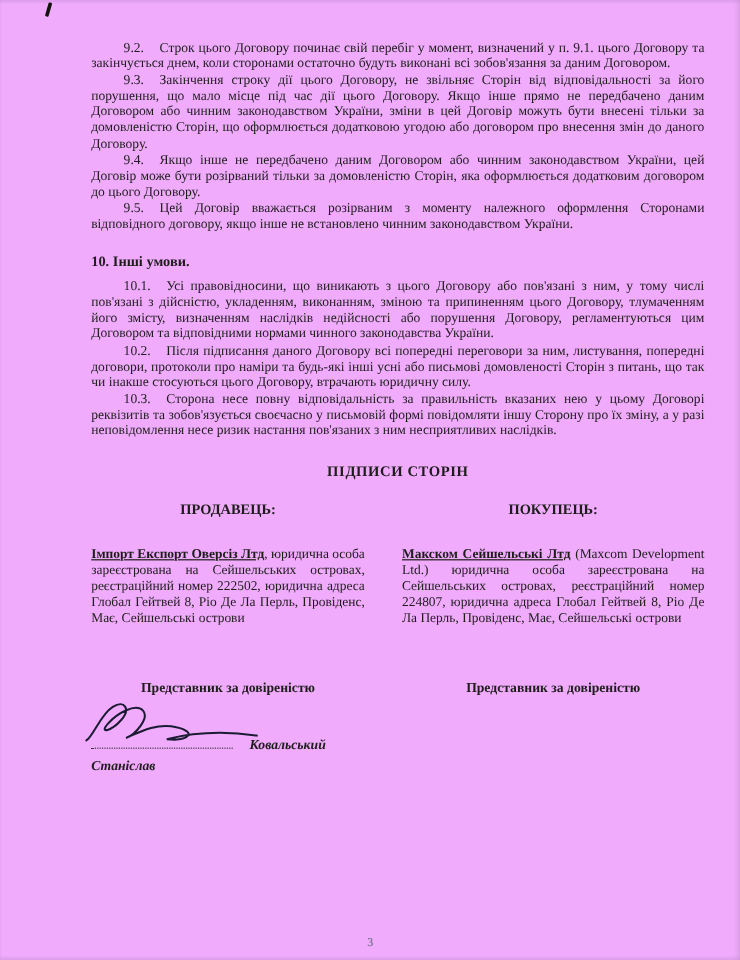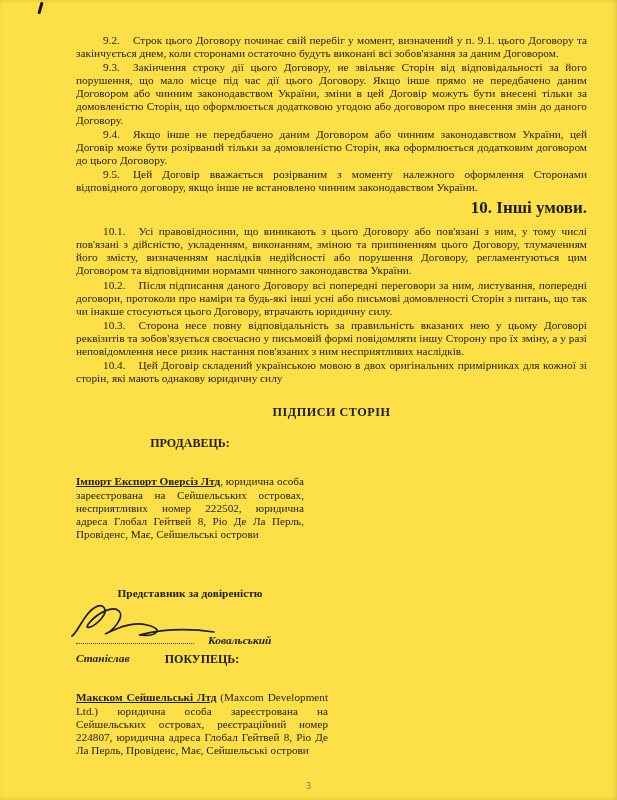--- a/index.html
+++ b/index.html
@@ -5,44 +5,44 @@
   * { box-sizing: border-box; }
   html, body { margin: 0; padding: 0; }
   body {
     width: 617px; height: 800px;
     background: #e9e7e2;
     font-family: "Liberation Serif", "DejaVu Serif", serif;
   }
   .page {
     position: relative;
     width: 617px; height: 800px;
-    background: #fde047;
+    background: #f0abfc;
     color: #1e1d1b;
     overflow: hidden;
     box-shadow: inset -3px 0 4px rgba(0,0,0,0.07), inset 0 -2px 3px rgba(0,0,0,0.05), inset 0 2px 2px rgba(0,0,0,0.04);
   }
   .content { position: absolute; top: 34px; left: 76px; right: 30px; }
   p.clause {
     margin: 0 0 1px 0;
     font-size: 11.3px;
     line-height: 13.1px;
     text-align: justify;
     text-indent: 27px;
   }
   p.clause .num { margin-right: 13px; }
   .sec-heading {
-    text-align: right; font-weight: bold;
-    font-size: 17px; margin: 4px 0 7px;
+    text-align: left; font-weight: bold;
+    font-size: 12px; margin: 17px 0 7px;
   }
   .sign-heading {
     text-align: center; font-weight: bold;
     font-size: 12.2px; letter-spacing: 0.5px;
     margin: 20px 0 0 0;
   }
-  .cols { display: flex; justify-content: space-between; margin-top: 16px; flex-direction: column; }
+  .cols { display: flex; justify-content: space-between; margin-top: 16px; }
   .col { width: 228px; }
   .col.right { width: 252px; }
   .party-title { text-align: center; font-weight: bold; font-size: 12px; }
   .company {
     margin: 24px 0 0 0;
     font-size: 11.2px; line-height: 13.3px;
     text-align: justify;
     min-height: 81px;
   }
   .company .b { font-weight: bold; text-decoration: underline; }
@@ -93,32 +93,29 @@
 
     <p class="clause">
       <span class="num">10.1.</span><span>Усі правовідносини, що виникають з цього Договору або пов'язані з ним, у тому числі пов'язані з дійсністю, укладенням, виконанням, зміною та припиненням цього Договору, тлумаченням його змісту, визначенням наслідків недійсності або порушення Договору, регламентуються цим Договором та відповідними нормами чинного законодавства України.</span>
     </p>
     <p class="clause">
       <span class="num">10.2.</span><span>Після підписання даного Договору всі попередні переговори за ним, листування, попередні договори, протоколи про наміри та будь-які інші усні або письмові домовленості Сторін з питань, що так чи інакше стосуються цього Договору, втрачають юридичну силу.</span>
     </p>
     <p class="clause">
       <span class="num">10.3.</span><span>Сторона несе повну відповідальність за правильність вказаних нею у цьому Договорі реквізитів та зобов'язується своєчасно у письмовій формі повідомляти іншу Сторону про їх зміну, а у разі неповідомлення несе ризик настання пов'язаних з ним несприятливих наслідків.</span>
     </p>
-    <p class="clause">
-      <span class="num">10.4.</span><span>Цей Договір складений українською мовою в двох оригінальних примірниках для кожної зі сторін, які мають однакову юридичну силу</span>
-    </p>
 
     <div class="sign-heading">ПІДПИСИ СТОРІН</div>
 
     <div class="cols">
 
       <div class="col">
         <div class="party-title">ПРОДАВЕЦЬ:</div>
         <p class="company">
-          <span class="b">Імпорт Експорт Оверсіз Лтд</span><span>, юридична особа зареєстрована на Сейшельських островах, несприятливих номер 222502, юридична адреса Глобал Гейтвей 8, Ріо Де Ла Перль, Провіденс, Має, Сейшельські острови</span>
+          <span class="b">Імпорт Експорт Оверсіз Лтд</span><span>, юридична особа зареєстрована на Сейшельських островах, реєстраційний номер 222502, юридична адреса Глобал Гейтвей 8, Ріо Де Ла Перль, Провіденс, Має, Сейшельські острови</span>
         </p>
         <div class="rep">Представник за довіреністю</div>
         <div class="sig-row">
           <svg class="scribble left-sig" width="152" height="48" viewBox="0 0 152 48">
             <path d="M4,36 C10,32 16,14 26,8 C36,2 41,10 33,19 C25,28 14,31 22,22 C30,13 45,5 51,11 C57,17 45,31 37,34 C48,29 63,21 79,25 C97,29 89,37 71,35 C95,29 119,28 146,32" fill="none" stroke="#1b1b33" stroke-width="1.7" stroke-linecap="round"></path>
           </svg>
           <span class="sig-line"></span>
           <span class="signer">Ковальський Станіслав</span>
         </div>
       </div>

